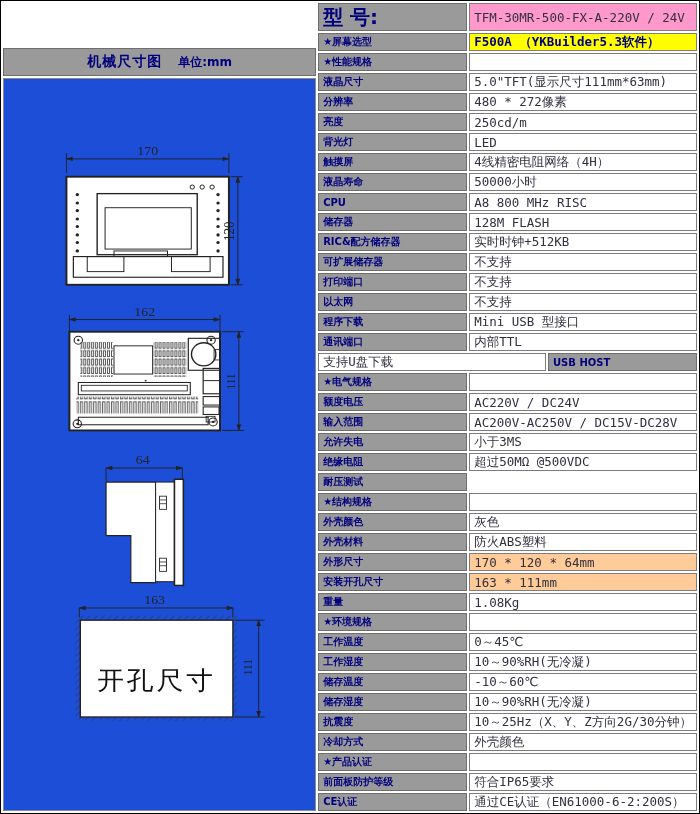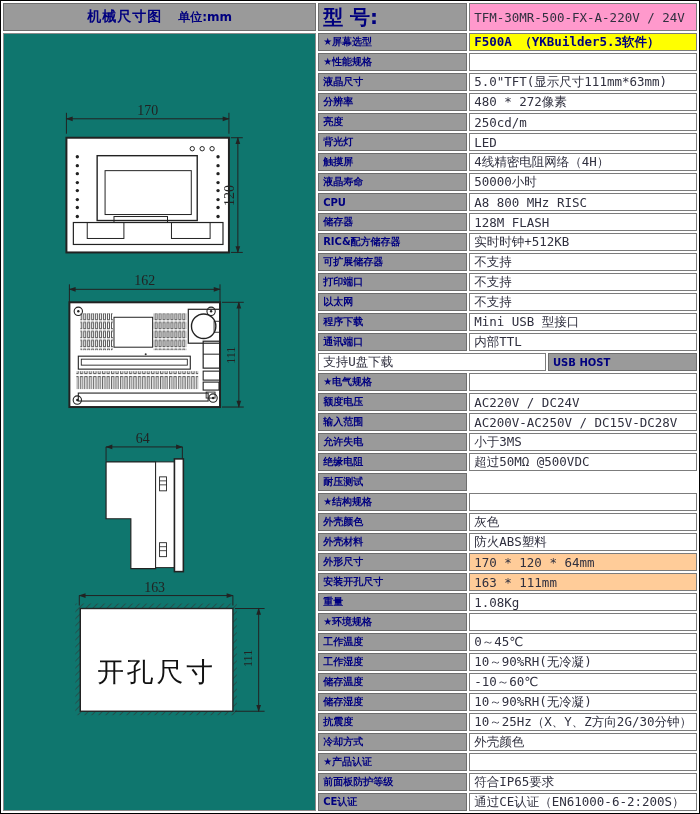--- a/index.html
+++ b/index.html
@@ -1,24 +1,24 @@
 <!DOCTYPE html>
 <html><head>
 <meta charset="utf-8">
 <style>
   * { margin:0; padding:0; box-sizing:border-box; }
   html,body { background:#fff; }
   body { width:700px; height:814px; font-family:"DejaVu Sans", sans-serif; }
   .page { width:700px; height:814px; border:1px solid #000; padding:2px; display:flex; gap:2px; background:#fff; }
 
   .left-col { width:314px; display:flex; flex-direction:column; gap:2px; }
-  .left-header { height:28px; background:#9a9a9a; border:1px solid #6e6e6e; display:flex; align-items:center; justify-content:center; gap:16px; color:#00007f; }
+  .left-header { height:28px; background:#9a9a9a; border:1px solid #6e6e6e; display:flex; align-items:center; justify-content:center; gap:16px; color:#00007f;margin-top:45px; }
   .left-header .title { font-weight:bold; font-size:14px; letter-spacing:1px; }
   .left-header .unit { font-weight:bold; font-size:12px;text-align:center; }
-  .drawing-area { flex:1; border:1px solid #8a8a8a; background:#0f766e; overflow:hidden; }
+  .drawing-area { flex:1; border:1px solid #8a8a8a; background:#1d4ed8; overflow:hidden; }
   .drawing-area svg { display:block; width:100%; height:100%; }
 
   .right-col { flex:1; display:flex; flex-direction:column; gap:2px; }
   .row { display:flex; gap:2px; height:18px; flex:none; }
   .row.header { height:28px; }
   .cell { border:1px solid #7c7c7c; display:flex; align-items:center; padding:0 4px; overflow:hidden; white-space:nowrap; background:#fff; }
   .cell.label { width:149px; background:#9a9a9a; border-color:#6e6e6e; color:#00007f; font-weight:bold; font-size:10px; flex:none; }
   .row.header .cell.label { font-size:20px; }
   .cell.value { flex:1; font-family:"DejaVu Sans Mono","DejaVu Sans",monospace; font-size:12.5px; color:#30303f; }
   .bg-pink   { background:#ff99cc !important; }

